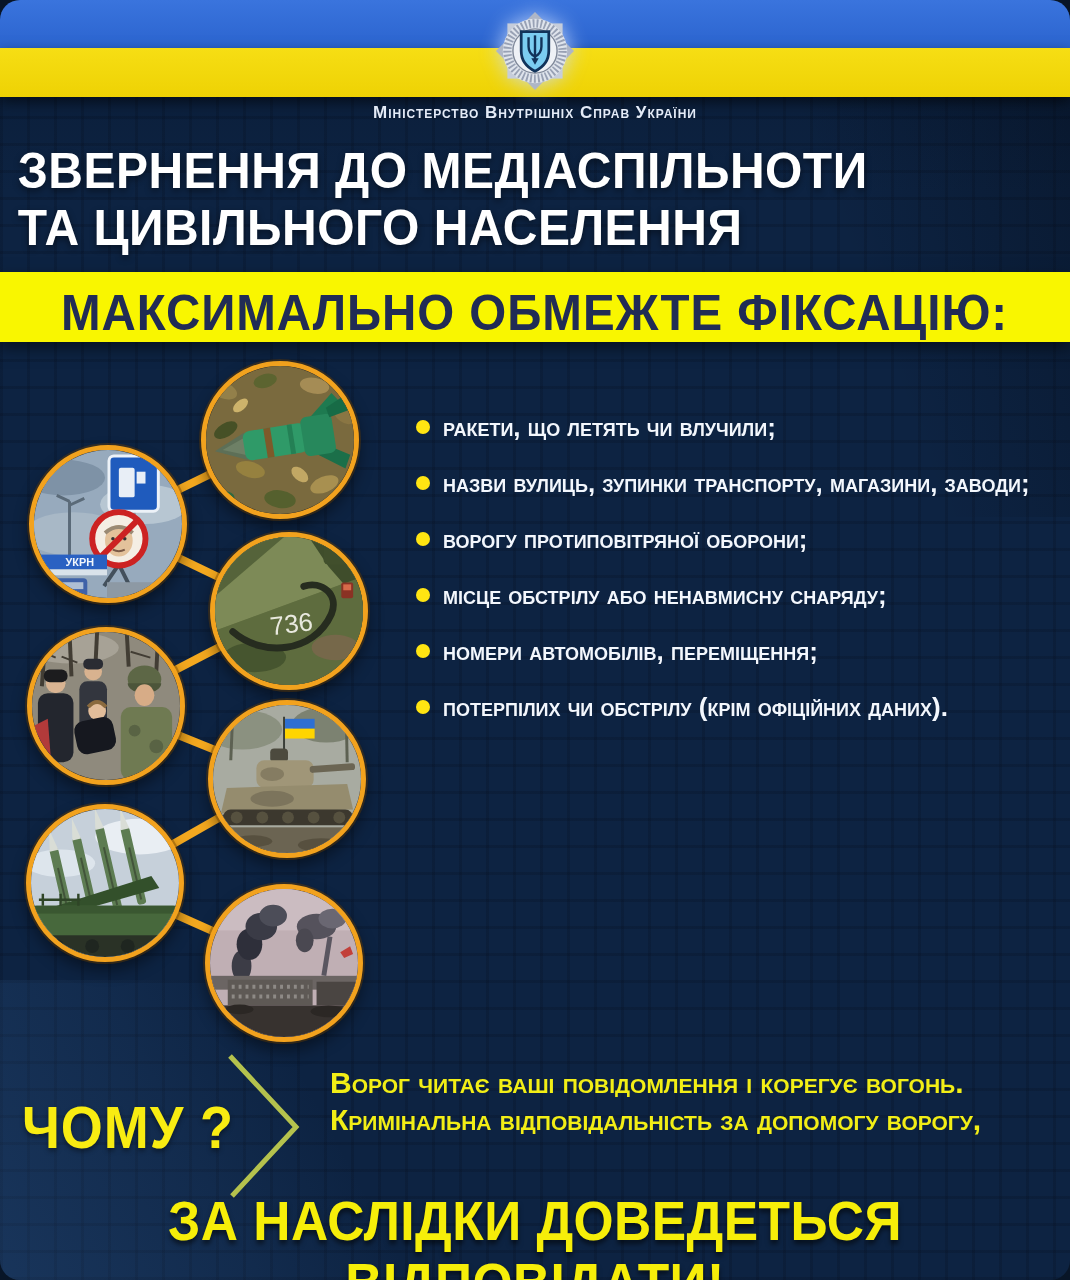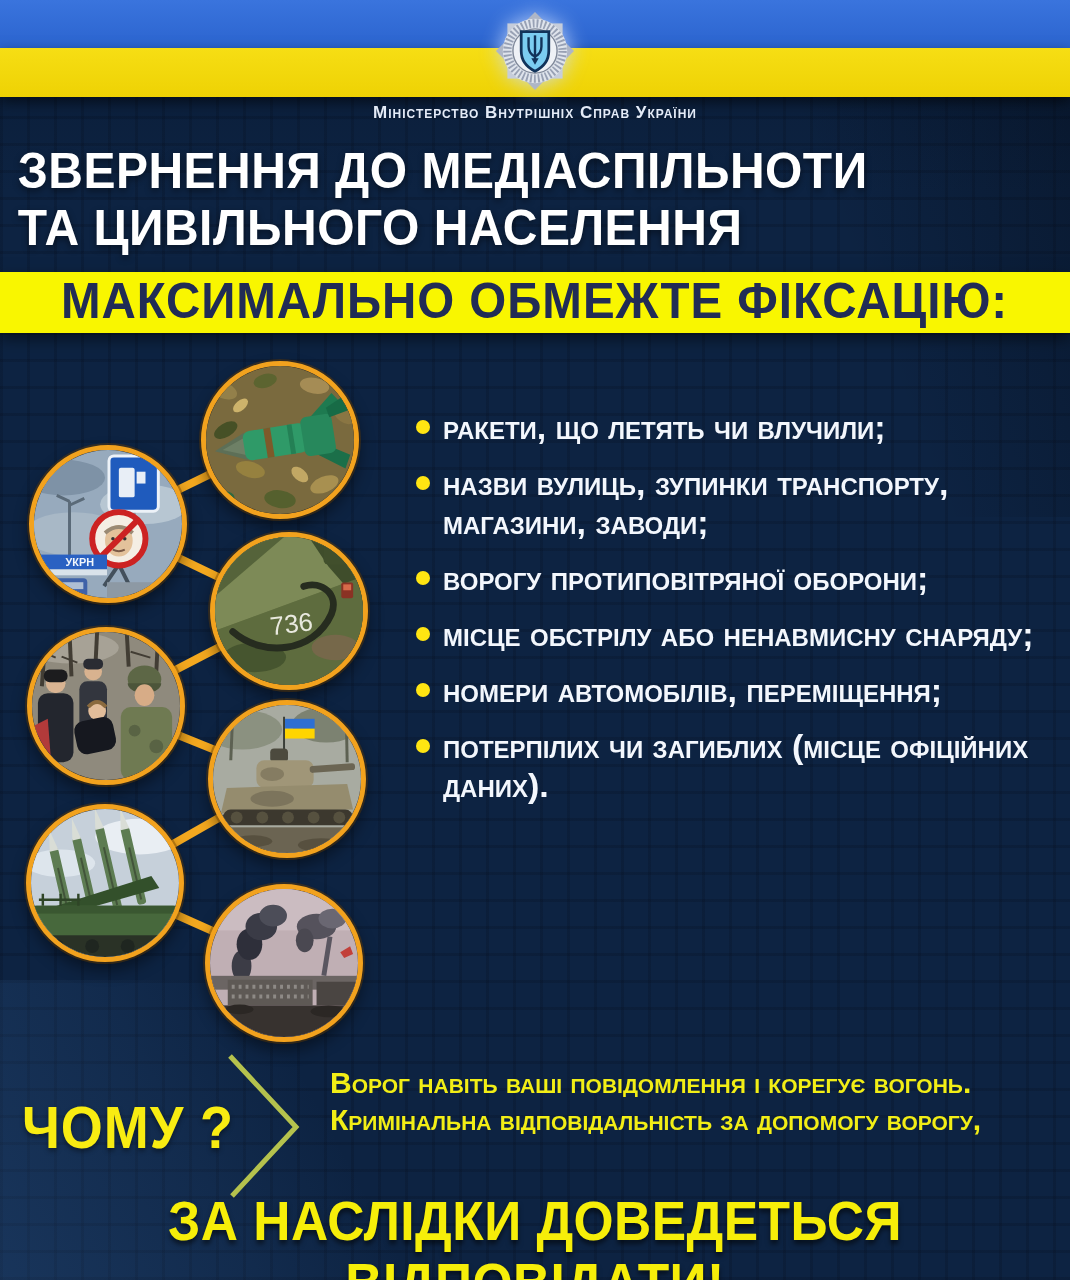--- a/index.html
+++ b/index.html
@@ -1,18 +1,18 @@
 <!DOCTYPE html>
 <html><head>
 <meta charset="utf-8">
 <style>
   html,body{margin:0;padding:0;background:#081527;}
   .poster{position:relative;width:1070px;height:1280px;overflow:hidden;
     background:linear-gradient(180deg,#0a1c36 0%,#0d2342 15%,#0d2342 100%);
-    font-family:"Liberation Sans",sans-serif;color:#f3f7fd;}
+    font-family:"Liberation Sans",sans-serif;color:#f3f7fd;border-radius:20px;}
   .bg-pattern{position:absolute;left:0;top:97px;right:0;bottom:0;pointer-events:none;
     background-image:
       repeating-linear-gradient(90deg,rgba(5,12,26,.20) 0 3px,transparent 3px 27px),
       repeating-linear-gradient(0deg,rgba(5,12,26,.20) 0 3px,transparent 3px 27px);}
   .bg-streak{position:absolute;left:-70px;top:980px;width:620px;height:300px;pointer-events:none;
     background:linear-gradient(62deg,rgba(64,114,176,.26) 0%,rgba(64,114,176,.10) 42%,transparent 62%);}
   .bg-streak2{position:absolute;left:760px;top:97px;width:310px;height:420px;pointer-events:none;
     background:linear-gradient(250deg,rgba(3,9,20,.35),transparent 60%);}
 
   .band{position:absolute;left:0;width:100%;}
@@ -25,37 +25,37 @@
 
   .ministry{position:absolute;left:0;top:103px;width:100%;text-align:center;z-index:4;
     font-size:17px;font-weight:700;letter-spacing:1px;color:#e4ebf7;
     font-variant:small-caps;}
 
   .title{position:absolute;left:0;top:143px;width:100%;text-align:left;z-index:4;}
   .title .t-inner{display:inline-block;transform:scaleX(.96);transform-origin:50% 50%;
     font-size:50px;line-height:57px;font-weight:700;color:#ffffff;letter-spacing:.5px;
     text-shadow:0 3px 8px rgba(0,0,0,.45);}
 
-  .banner{position:absolute;left:0;top:272px;width:100%;height:61px;z-index:4;
-    display:flex;align-items:flex-start;justify-content:center;
+  .banner{position:absolute;left:0;top:272px;width:100%;height:70px;z-index:4;
+    display:flex;align-items:flex-end;justify-content:center;
     box-shadow:0 6px 14px rgba(0,0,0,.5);}
   .banner .b-inner{display:inline-block;transform:scaleX(.95);
     font-size:50px;font-weight:700;letter-spacing:1px;}
 
   .connectors{position:absolute;left:0;top:350px;z-index:1;}
 
   .photo{position:absolute;width:148px;height:148px;border-radius:50%;overflow:hidden;
     border:5px solid #f2a21e;z-index:2;background:#222;
     box-shadow:0 0 0 2px rgba(110,65,0,.4),0 8px 16px rgba(0,0,0,.45);}
   .photo svg{display:block;width:100%;height:100%;}
 
   .list{position:absolute;left:412px;top:408px;width:634px;margin:0;padding:0;
     list-style:none;z-index:3;}
   .list li{position:relative;padding-left:31px;margin-bottom:17px;
-    font-size:34px;line-height:39px;font-weight:700;color:#f3f7fd;
+    font-size:26px;line-height:39px;font-weight:700;color:#f3f7fd;
     font-variant:small-caps;}
   .list .dot{position:absolute;left:4px;top:12px;width:14px;height:14px;border-radius:50%;
     background:#ffe512;}
 
   .why-q{position:absolute;left:22px;top:1093px;z-index:3;
     font-size:60px;font-weight:700;color:#f8ec12;letter-spacing:1px;
     transform:scaleX(.9);transform-origin:0 50%;
     text-shadow:0 3px 6px rgba(0,0,0,.4);}
   .chevron{position:absolute;left:222px;top:1048px;z-index:2;}
   .why-text{position:absolute;left:330px;top:1064px;width:720px;z-index:3;
@@ -312,30 +312,30 @@
       <ellipse cx="120" cy="124" rx="18" ry="6" fill="#2b2724"></ellipse>
     </svg>
   </div>
 
   <ul class="list">
     <li><span class="dot"></span><span>ракети, що летять чи влучили;</span></li>
     <li><span class="dot"></span><span>назви вулиць, зупинки транспорту, магазини, заводи;</span></li>
     <li><span class="dot"></span><span>ворогу протиповітряної оборони;</span></li>
     <li><span class="dot"></span><span>місце обстрілу або ненавмисну снаряду;</span></li>
     <li><span class="dot"></span><span>номери автомобілів, переміщення;</span></li>
-    <li><span class="dot"></span><span>потерпілих чи загиблих (місце офіційних даних).</span></li>
+    <li><span class="dot"></span><span>потерпілих чи обстрілу (крім офіційних даних).</span></li>
   </ul>
 
   <div class="why-q">ЧОМУ ?</div>
 
   <svg class="chevron" width="84" height="156" viewBox="0 0 84 156">
     <polyline points="8,8 74,79 10,148" fill="none" stroke="#b5c24d" stroke-width="5"></polyline>
   </svg>
 
   <div class="why-text">
-    <div>Ворог навіть ваші повідомлення і корегує вогонь.</div>
+    <div>Ворог читає ваші повідомлення і корегує вогонь.</div>
     <div>Кримінальна відповідальність за допомогу ворогу,</div>
   </div>
 
   <div class="footer">
     <span>ЗА НАСЛІДКИ ДОВЕДЕТЬСЯ ВІДПОВІДАТИ!</span>
   </div>
 </div>
 
 </body></html>

